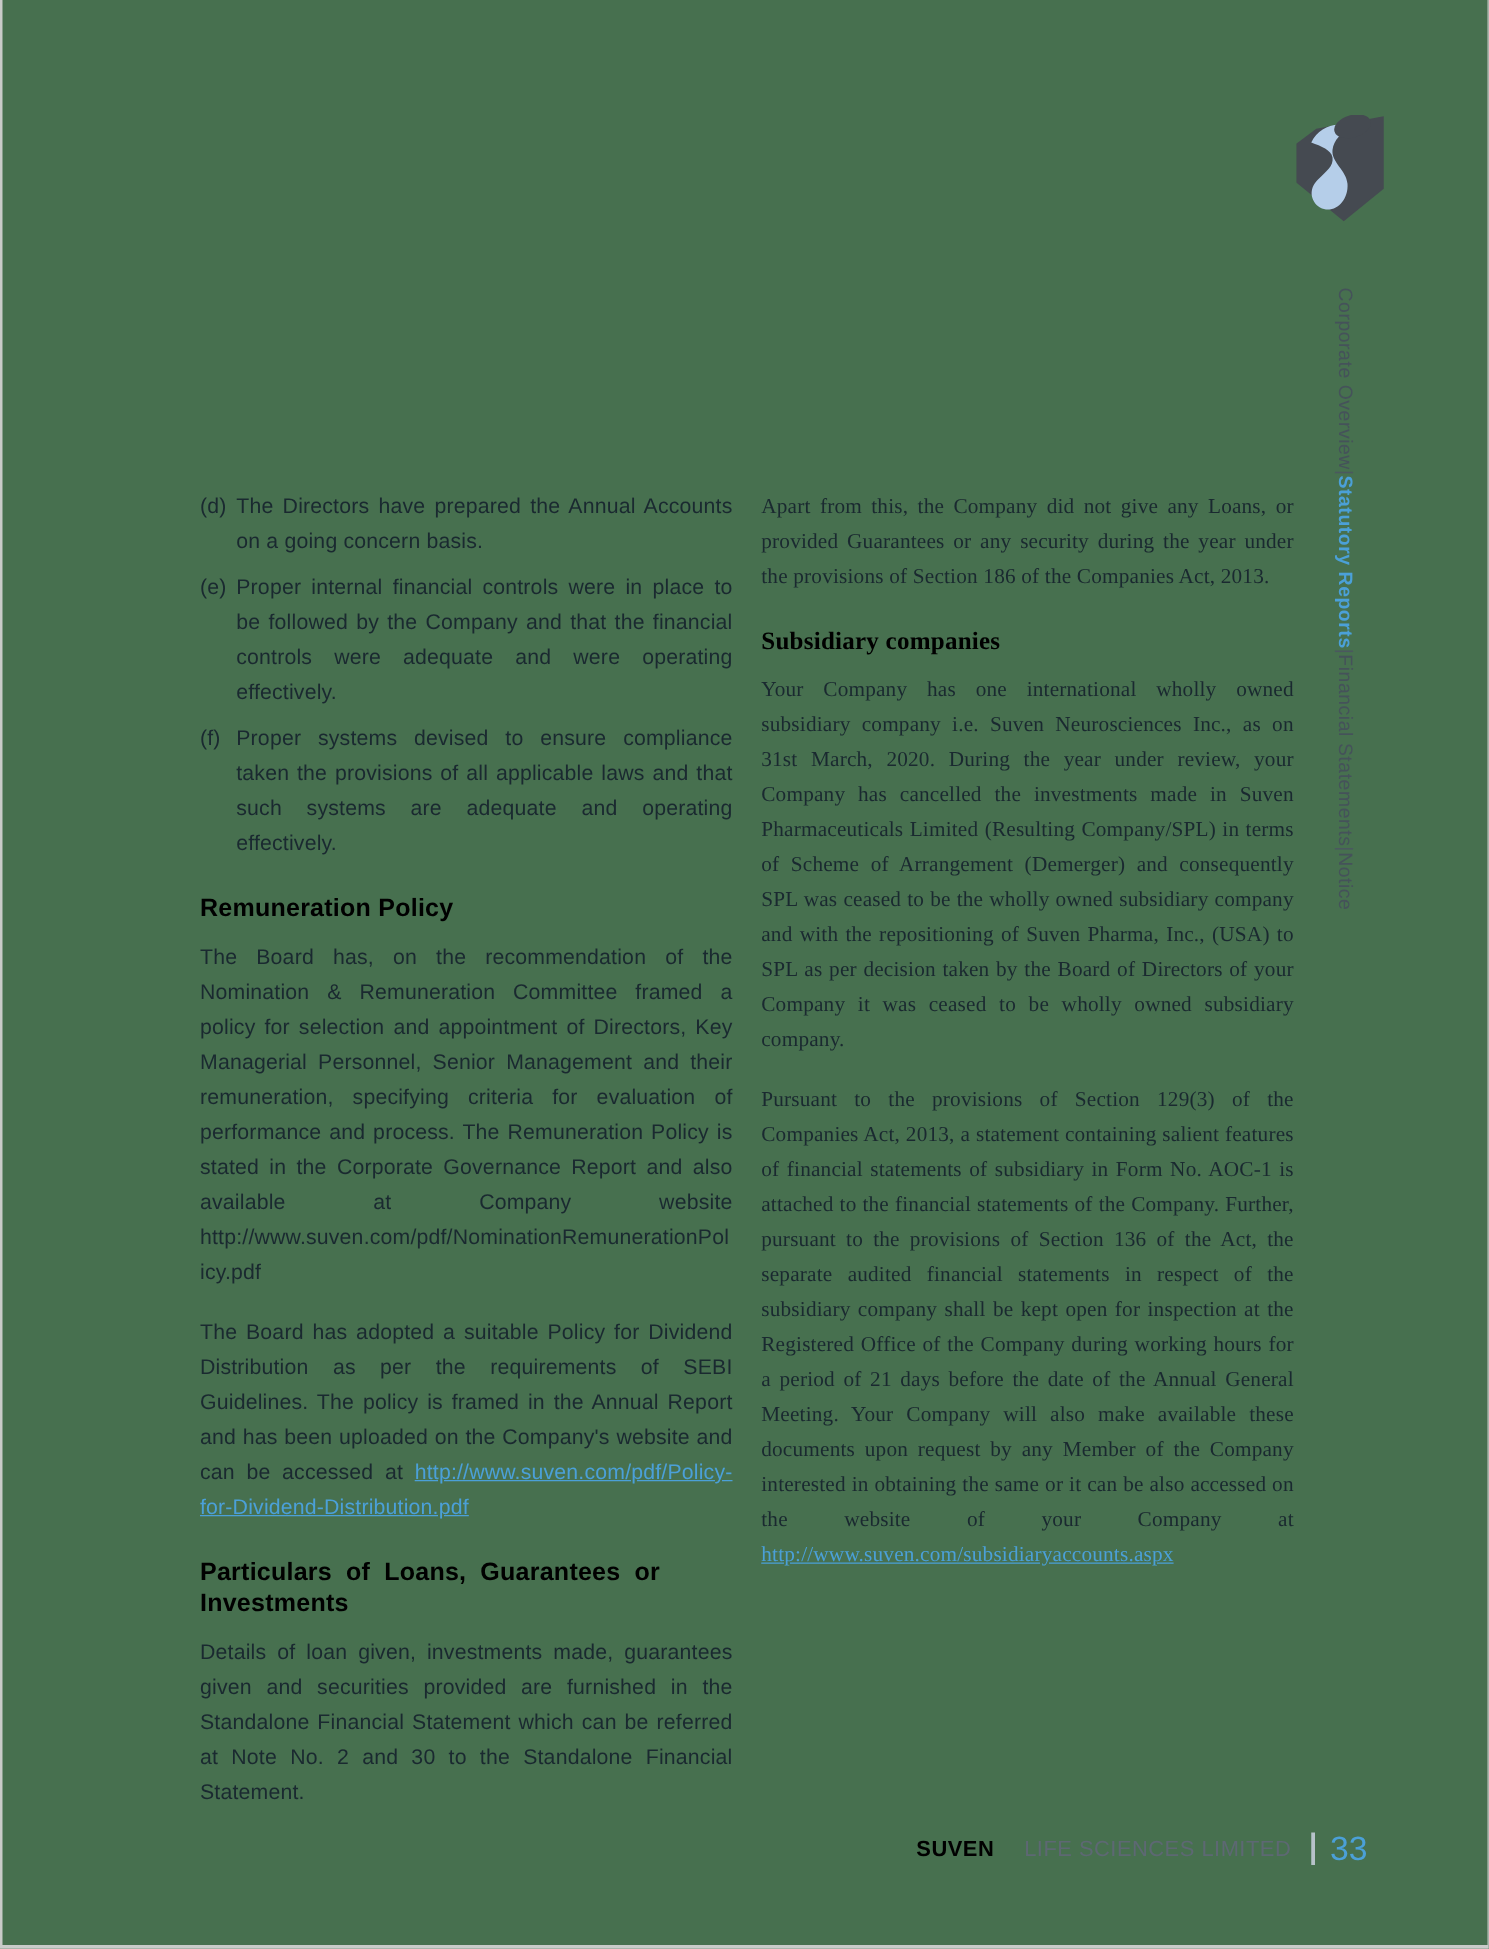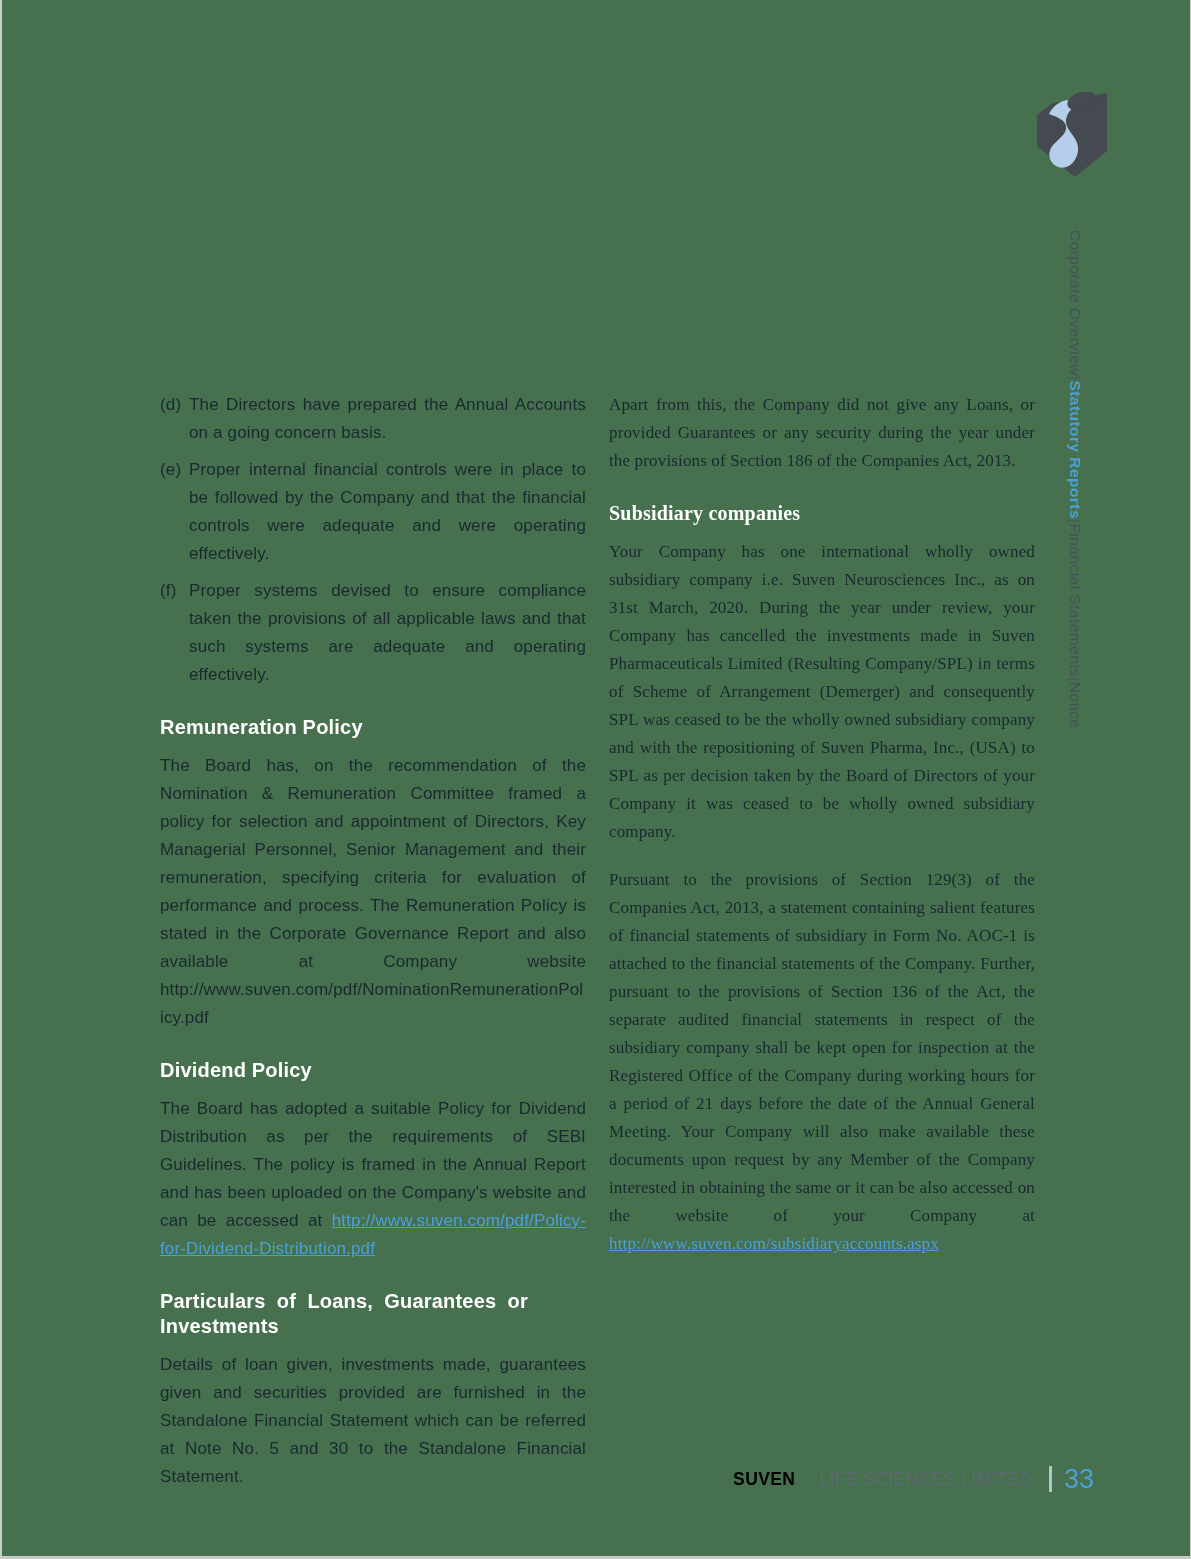--- a/index.html
+++ b/index.html
@@ -34,21 +34,21 @@
     text-align:justify;
     letter-spacing:.15px;
   }
   .col-left{left:158px;}
   .col-right{left:607px;font-family:Liberation Serif, serif;}
   .para{margin:0 0 20px 0;overflow-wrap:anywhere;}
   .list-item{display:flex;margin:0 0 9px 0;}
   .list-item .marker{flex:0 0 29px;}
   .list-item .li-text{flex:1;text-align:justify;}
   h3.sec{
-    color:#ffffff;font-size:20px;line-height:25px;font-weight:bold;
+    color:#000000;font-size:20px;line-height:25px;font-weight:bold;
     margin:26px 0 12px 0;letter-spacing:.2px;
   }
   h3.sec:first-child{margin-top:0;}
   .narrow{max-width:368px;}
   a.link{color:#4BA0D8;text-decoration:underline;cursor:pointer;overflow-wrap:anywhere;}
   
   .footer{
     position:absolute;top:1462px;right:96px;
     display:flex;align-items:center;height:34px;
   }
@@ -85,25 +85,24 @@
       <span class="li-text">Proper internal financial controls were in place to be followed by the Company and that the financial controls were adequate and were operating effectively.</span>
     </div>
     <div class="list-item">
       <span class="marker">(f)</span>
       <span class="li-text">Proper systems devised to ensure compliance taken the provisions of all applicable laws and that such systems are adequate and operating effectively.</span>
     </div>
 
     <h3 class="sec">Remuneration Policy</h3>
     <p class="para">The Board has, on the recommendation of the Nomination &amp; Remuneration Committee framed a policy for selection and appointment of Directors, Key Managerial Personnel, Senior Management and their remuneration, specifying criteria for evaluation of performance and process. The Remuneration Policy is stated in the Corporate Governance Report and also available at Company website http://www.suven.com/pdf/NominationRemunerationPolicy.pdf</p>
 
-    <h3 class="sec">Dividend Policy</h3>
     <p class="para"><span>The Board has adopted a suitable Policy for Dividend Distribution as per the requirements of SEBI Guidelines. The policy is framed in the Annual Report and has been uploaded on the Company's website and can be accessed at </span><a class="link">http://www.suven.com/pdf/Policy-for-Dividend-Distribution.pdf</a></p>
 
     <h3 class="sec narrow">Particulars of Loans, Guarantees or Investments</h3>
-    <p class="para">Details of loan given, investments made, guarantees given and securities provided are furnished in the Standalone Financial Statement which can be referred at Note No. 5 and 30 to the Standalone Financial Statement.</p>
+    <p class="para">Details of loan given, investments made, guarantees given and securities provided are furnished in the Standalone Financial Statement which can be referred at Note No. 2 and 30 to the Standalone Financial Statement.</p>
 
   </div>
 
   <div class="col col-right">
 
     <p class="para">Apart from this, the Company did not give any Loans, or provided Guarantees or any security during the year under the provisions of Section 186 of the Companies Act, 2013.</p>
 
     <h3 class="sec">Subsidiary companies</h3>
     <p class="para">Your Company has one international wholly owned subsidiary company i.e. Suven Neurosciences Inc., as on 31st March, 2020. During the year under review, your Company has cancelled the investments made in Suven Pharmaceuticals Limited (Resulting Company/SPL) in terms of Scheme of Arrangement (Demerger) and consequently SPL was ceased to be the wholly owned subsidiary company and with the repositioning of Suven Pharma, Inc., (USA) to SPL as per decision taken by the Board of Directors of your Company it was ceased to be wholly owned subsidiary company.</p>
     <p class="para"><span>Pursuant to the provisions of Section 129(3) of the Companies Act, 2013, a statement containing salient features of financial statements of subsidiary in Form No. AOC-1 is attached to the financial statements of the Company. Further, pursuant to the provisions of Section 136 of the Act, the separate audited financial statements in respect of the subsidiary company shall be kept open for inspection at the Registered Office of the Company during working hours for a period of 21 days before the date of the Annual General Meeting. Your Company will also make available these documents upon request by any Member of the Company interested in obtaining the same or it can be also accessed on the website of your Company at </span><a class="link">http://www.suven.com/subsidiaryaccounts.aspx</a></p>

